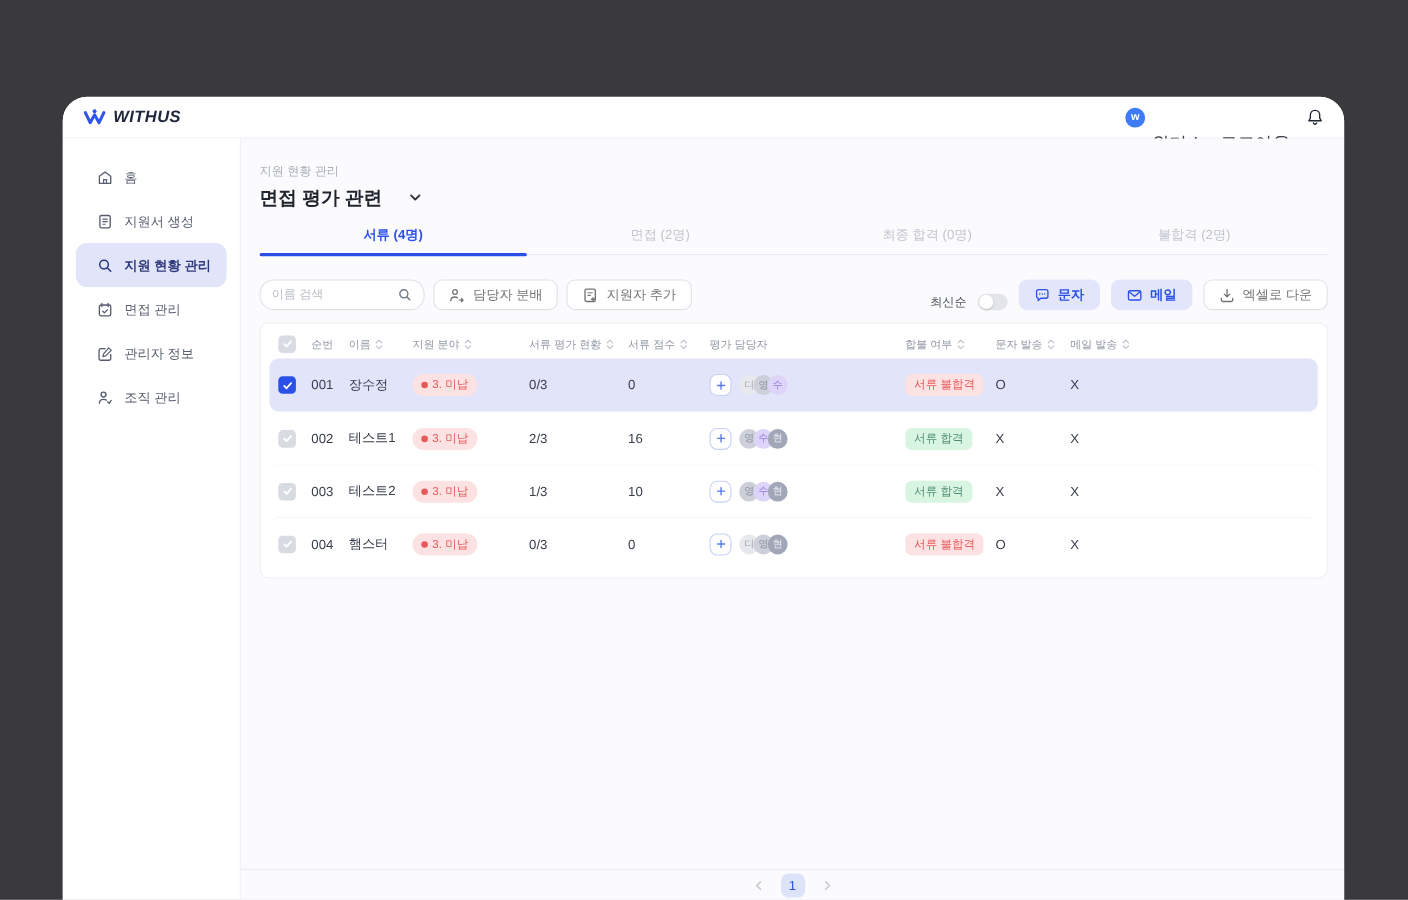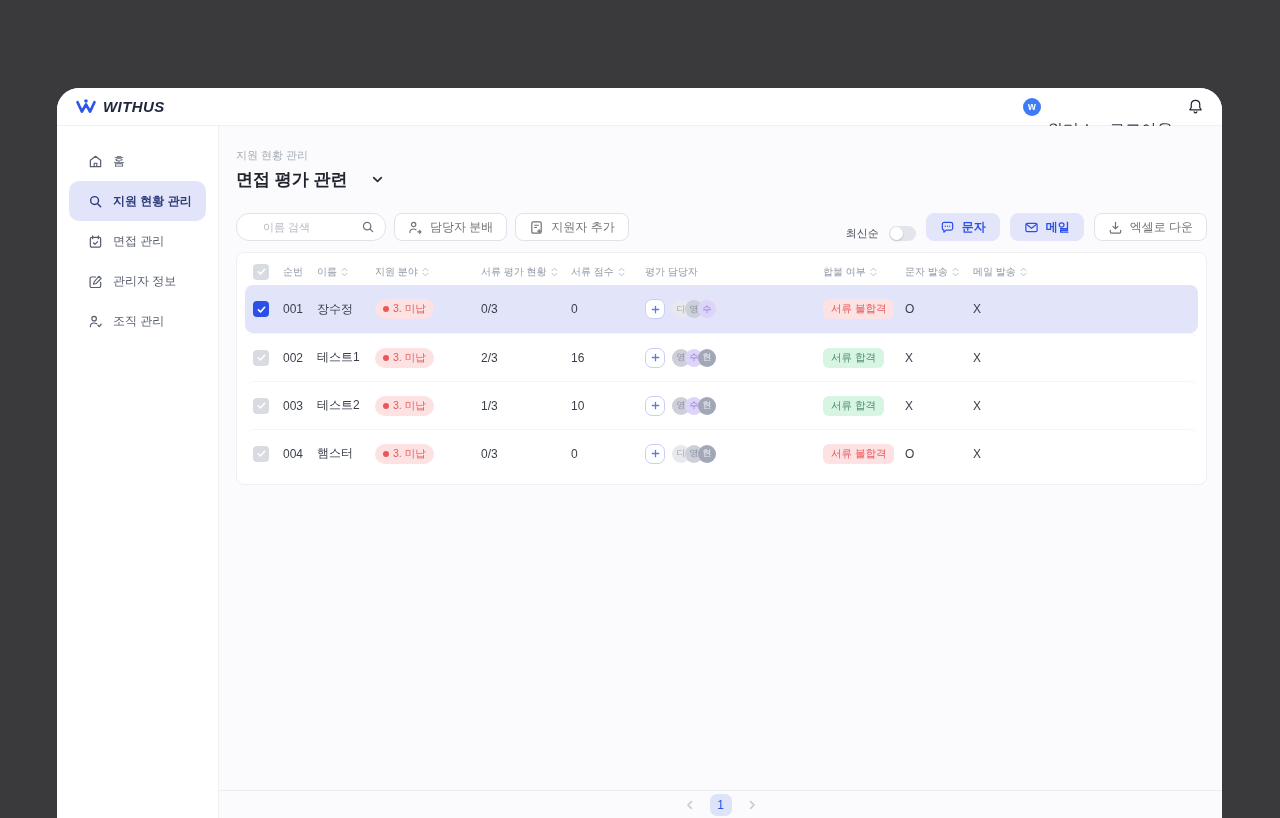--- a/index.html
+++ b/index.html
@@ -47,21 +47,21 @@
          position:relative; cursor:pointer; }
   .tab.active { color:#2B50E8; font-weight:700; }
   .tab.active::after { content:""; position:absolute; left:0; right:0; bottom:-2px; height:3px;
                        background:#2B50E8; border-radius:2px; }
 
   
   .toolbar { margin-top:22px; display:flex; align-items:center; gap:8px; }
   .search-box { width:150px; height:28px; border:1px solid #E0E2E8; border-radius:13px; background:#fff;
                 display:flex; align-items:center; padding:0 10px; gap:6px; }
   .search-box input { border:none; outline:none; flex:1; min-width:0; font-size:11px; color:#3A4150;
-                      font-family:inherit; background:transparent;margin-left:16px; }
+                      font-family:inherit; background:transparent; }
   .search-box input::placeholder { color:#B7BBC5; }
   .search-box .sr-ico { color:#6E7585; }
   .btn { height:28px; display:inline-flex; align-items:center; gap:7px; padding:0 13px;
          border-radius:8px; font-size:12px; cursor:pointer; white-space:nowrap; }
   .btn-outline { background:#fff; border:1px solid #E0E2E8; color:#737373; }
   .btn-soft { background:#E3E6FB; border:1px solid #E3E6FB; color:#2B50E8; font-weight:700; }
   .toolbar-right { margin-left:auto; display:flex; align-items:flex-end; gap:10px; }
   .sort-label { font-size:11px; color:#4A4F5C; }
   .toggle { width:27px; height:15px; border-radius:8px; background:#E4E5EA; position:relative; cursor:pointer; }
   .toggle .knob { position:absolute; left:1px; top:1px; width:13px; height:13px; border-radius:50%;
@@ -146,20 +146,29 @@
     <nav class="sidebar">
       <div class="side-item">
         <span class="s-ico">
           <svg width="15" height="15" viewBox="0 0 16 16">
               <path d="M2.5 6.7 L8 2.5 L13.5 6.7 V13.5 H2.5 Z" fill="none" stroke="currentColor" stroke-width="1.3" stroke-linejoin="round"></path>
               <path d="M6.6 13.5 V9.8 H9.4 V13.5" fill="none" stroke="currentColor" stroke-width="1.2"></path>
             </svg>
         </span>
         <span>홈</span>
       </div>
+      <div class="side-item">
+        <span class="s-ico">
+          <svg width="15" height="15" viewBox="0 0 16 16">
+              <rect x="3" y="2" width="10" height="12" rx="1.5" fill="none" stroke="currentColor" stroke-width="1.3"></rect>
+              <path d="M5.5 5.5 H10.5 M5.5 8 H10.5 M5.5 10.5 H8.5" stroke="currentColor" stroke-width="1.1"></path>
+            </svg>
+        </span>
+        <span>지원서 생성</span>
+      </div>
       <div class="side-item active">
         <span class="s-ico">
           <svg width="15" height="15" viewBox="0 0 16 16">
               <circle cx="7" cy="7" r="4.2" fill="none" stroke="currentColor" stroke-width="1.5"></circle>
               <path d="M10.3 10.3 L13.5 13.5" stroke="currentColor" stroke-width="1.5" stroke-linecap="round"></path>
             </svg>
         </span>
         <span>지원 현황 관리</span>
       </div>
       <div class="side-item">
@@ -199,20 +208,26 @@
         <div class="breadcrumb">지원 현황 관리</div>
         <div class="title-row">
           <span class="page-title">면접 평가 관련</span>
           <span class="title-caret">
             <svg width="13" height="13" viewBox="0 0 12 12">
                 <path d="M2.5 4.3 L6 7.8 L9.5 4.3" fill="none" stroke="currentColor" stroke-width="1.6" stroke-linecap="round" stroke-linejoin="round"></path>
               </svg>
           </span>
         </div>
 
+        <div class="tabs">
+          <div class="tab active">서류 (4명)</div>
+          <div class="tab">면접 (2명)</div>
+          <div class="tab">최종 합격 (0명)</div>
+          <div class="tab">불합격 (2명)</div>
+        </div>
 
         <div class="toolbar">
           <div class="search-box">
             <input type="text" placeholder="이름 검색" style="">
             <span class="sr-ico">
               <svg width="14" height="14" viewBox="0 0 16 16">
                   <circle cx="7" cy="7" r="4.2" fill="none" stroke="currentColor" stroke-width="1.4"></circle>
                   <path d="M10.3 10.3 L13.3 13.3" stroke="currentColor" stroke-width="1.4" stroke-linecap="round"></path>
                 </svg>
             </span>

